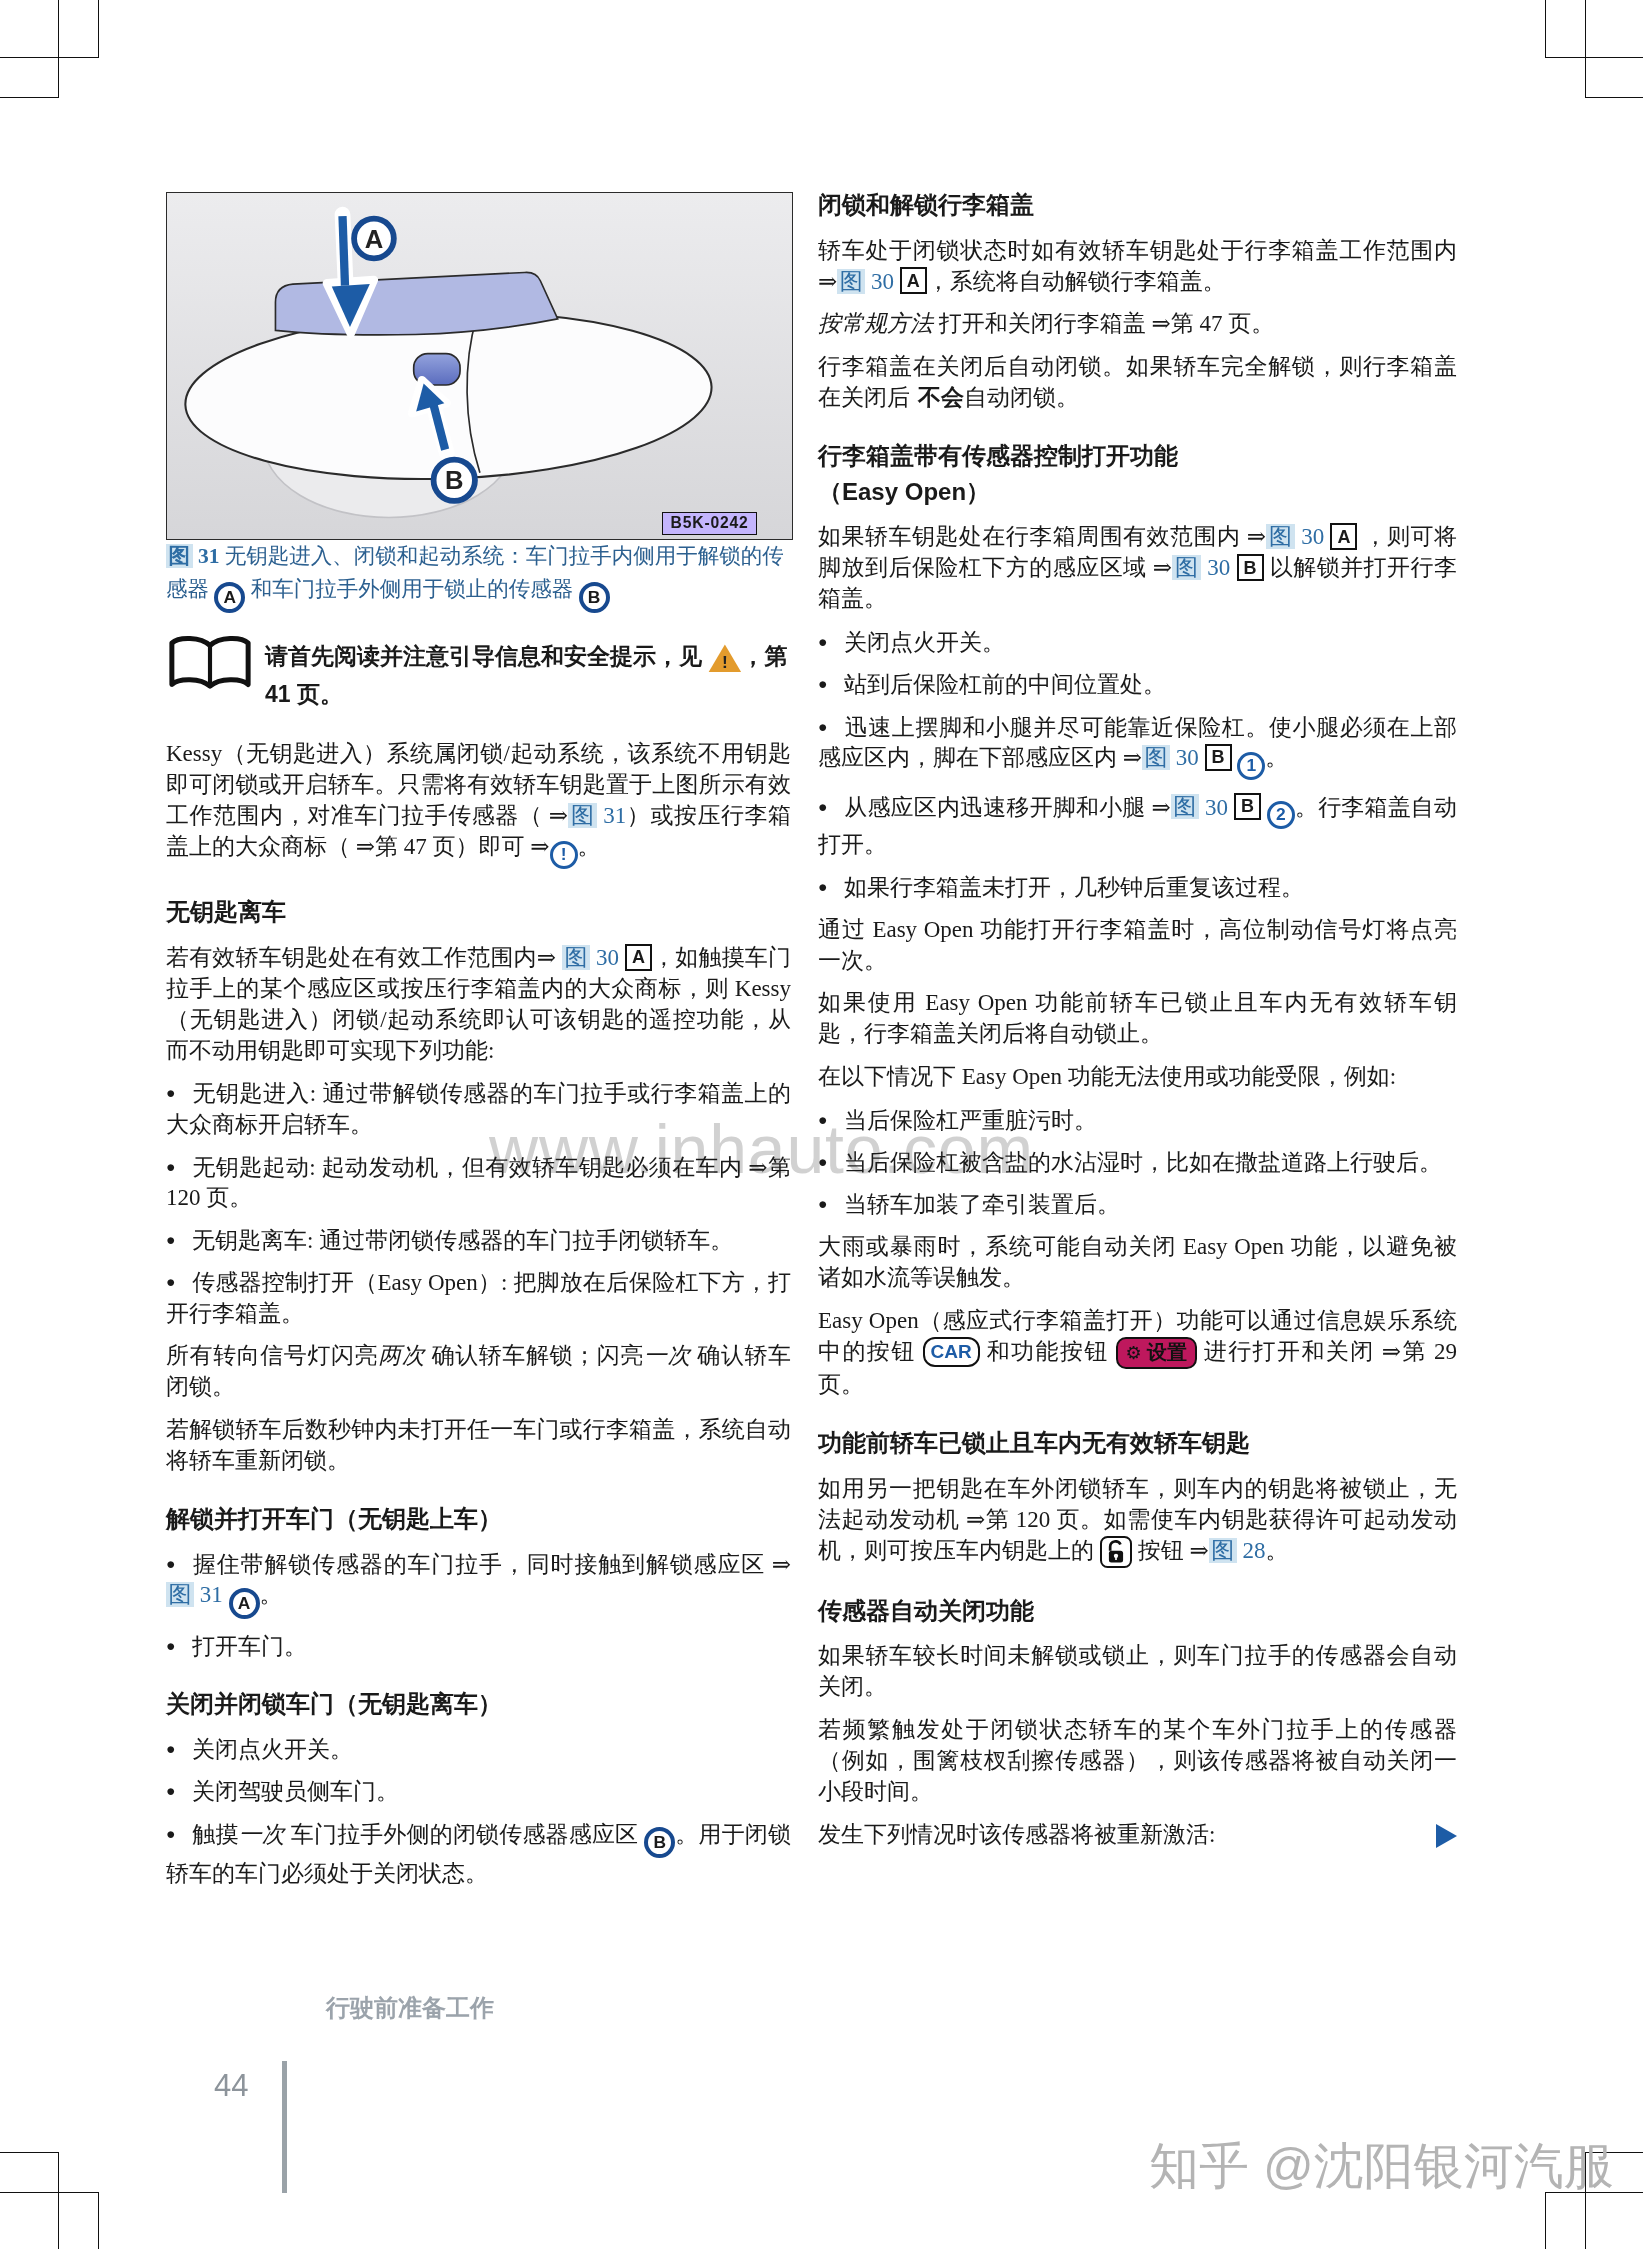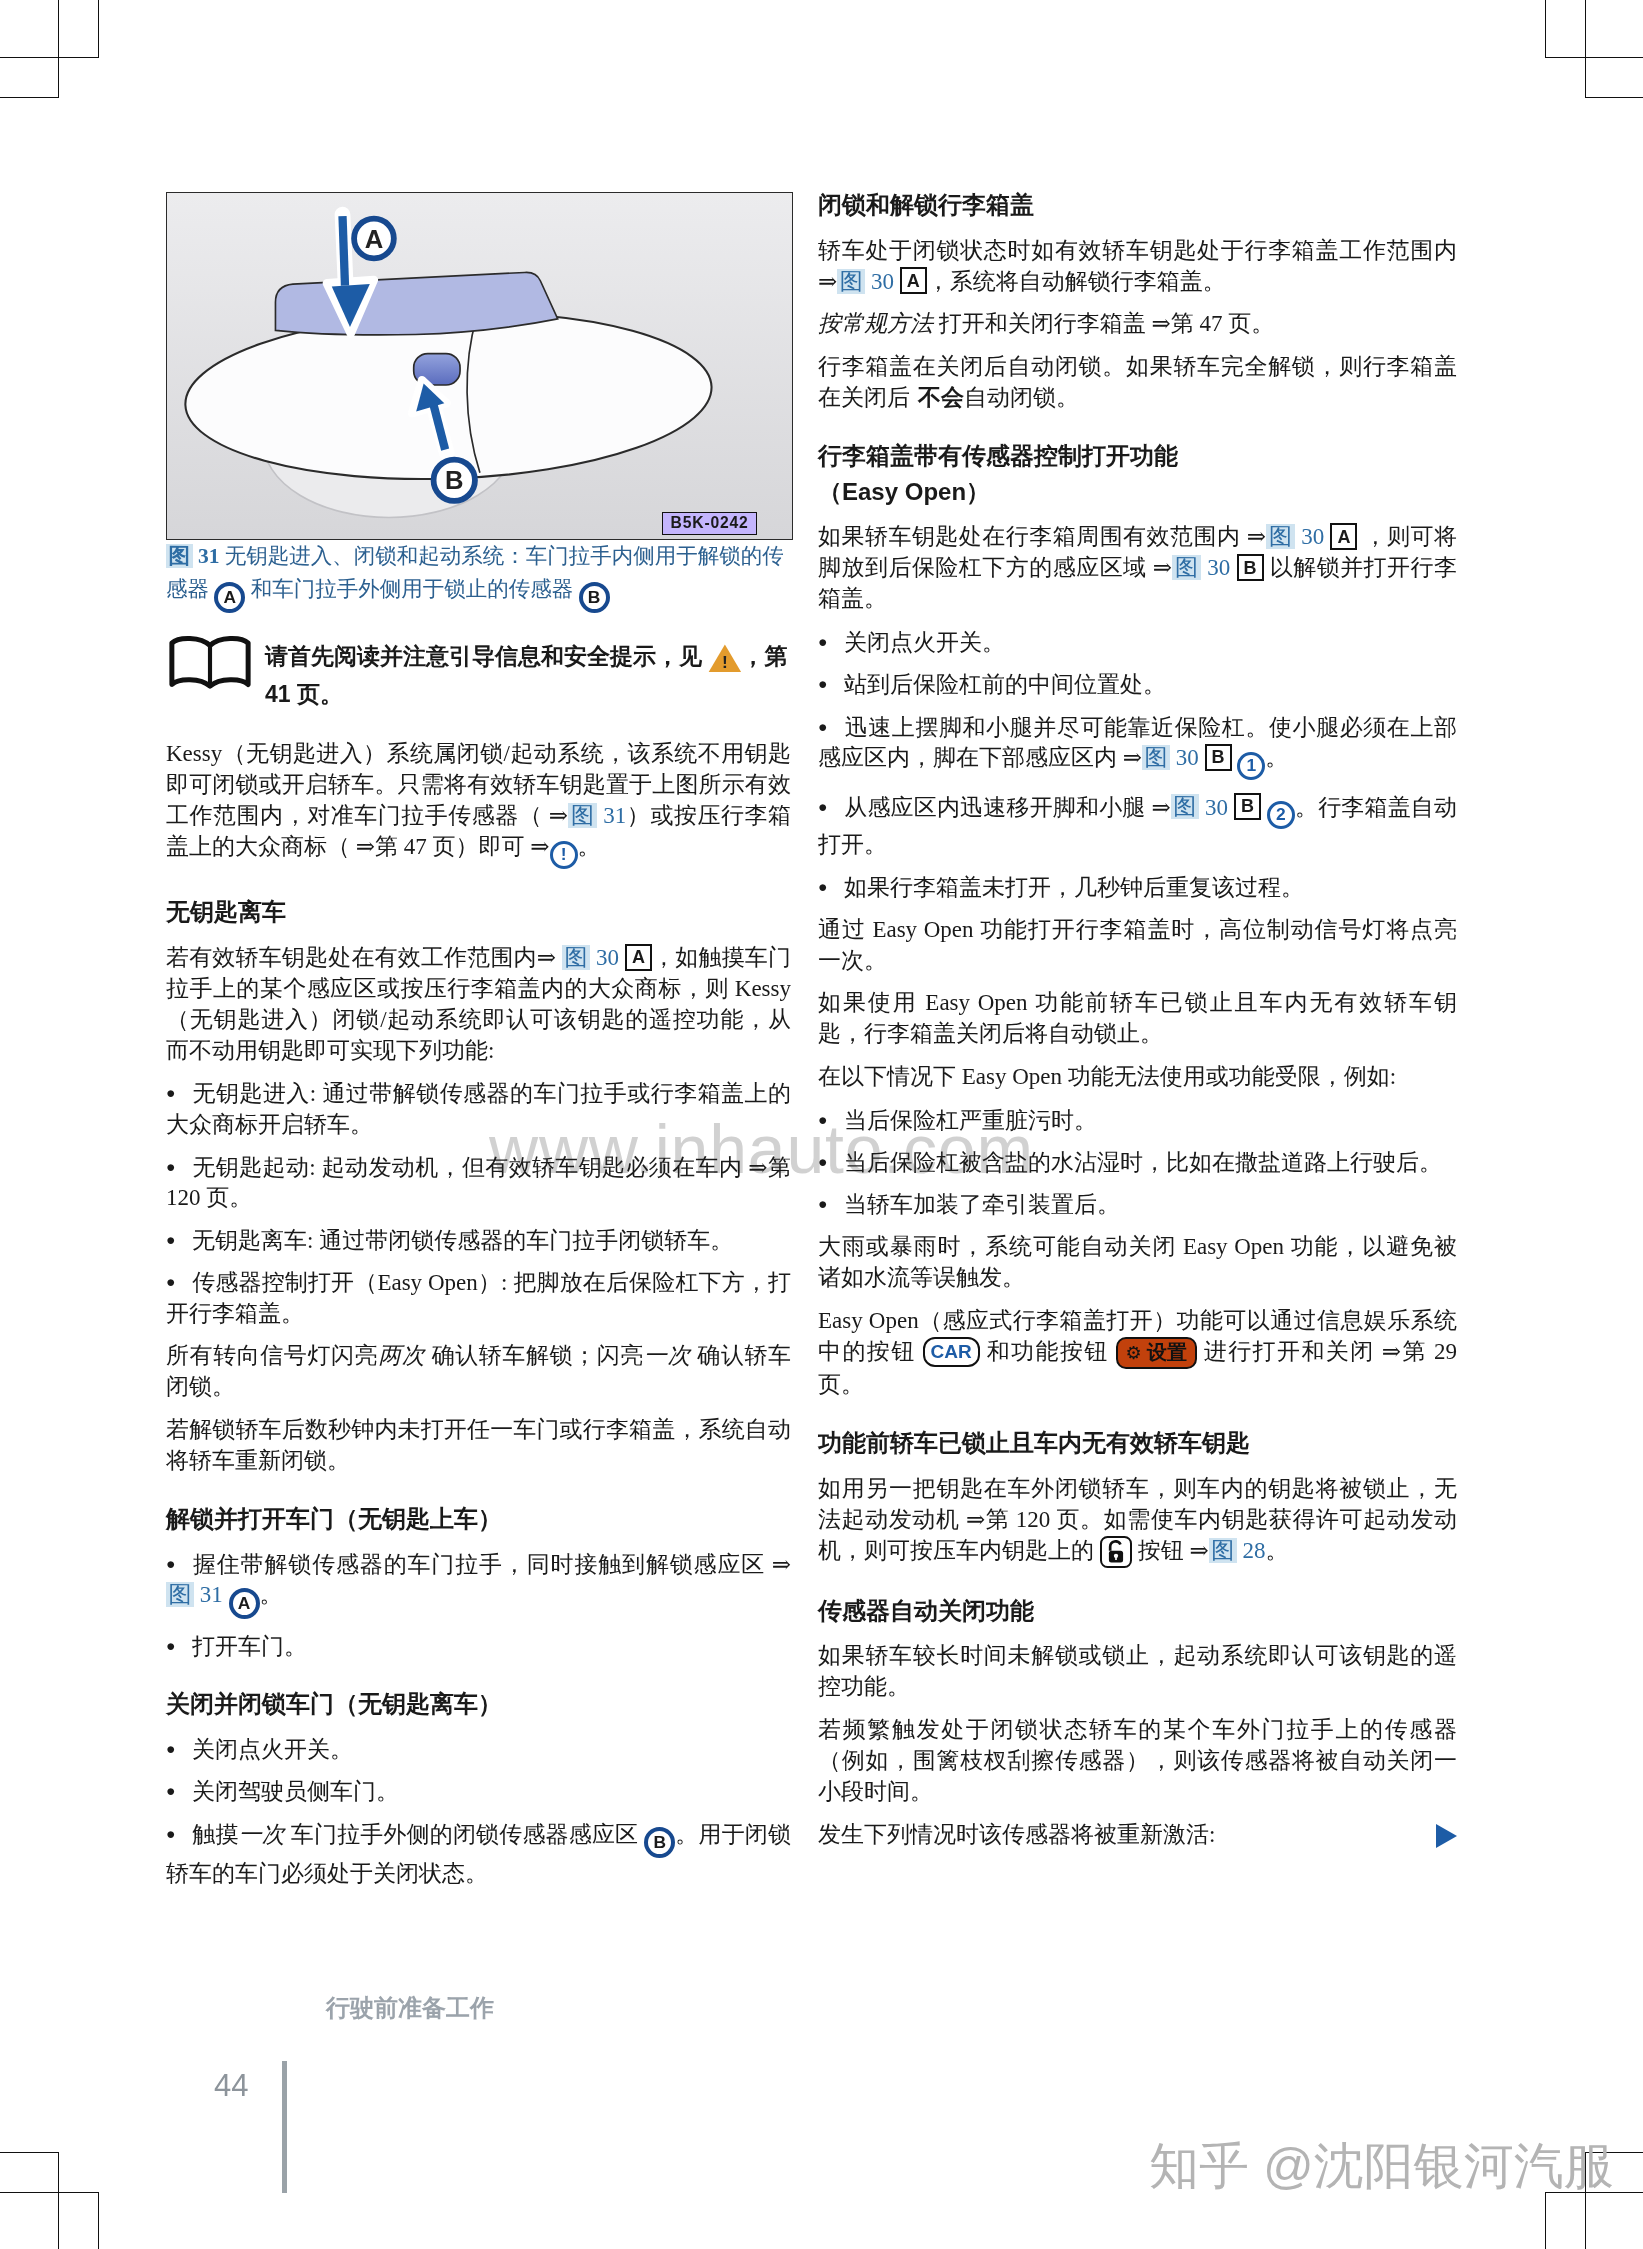--- a/index.html
+++ b/index.html
@@ -51,21 +51,21 @@
               font-size:17.4px;line-height:22.4px;text-align:center;color:#1a1a1a;vertical-align:-6.6px;}
   .circnum,.warncirc{display:inline-block;box-sizing:border-box;width:28px;height:28px;border:3.3px solid #1d5ca6;
               border-radius:50%;background:#fff;font-family:"Liberation Sans",sans-serif;font-weight:bold;
               font-size:17.4px;line-height:21.5px;text-align:center;color:#1d5ca6;vertical-align:-5.8px;}
   .warntri{display:inline-block;width:33px;height:28px;background:#e39b2d;
            clip-path:polygon(50% 0,100% 100%,0 100%);color:#222;font-weight:bold;text-align:center;
            font-size:17.4px;line-height:36px;vertical-align:-4.1px;font-family:"Liberation Sans",sans-serif;}
   .btn-car{display:inline-block;border:2.5px solid #111;border-radius:12px;padding:0 5.8px;background:#fff;
            font-family:"Liberation Sans",sans-serif;font-weight:bold;font-size:19px;line-height:26px;
            color:#1d5ca6;vertical-align:0.8px;}
-  .btn-set{display:inline-block;border:2.5px solid #111;border-radius:10px;padding:0 7.5px;background:#c2410c;
+  .btn-set{display:inline-block;border:2.5px solid #111;border-radius:10px;padding:0 7.5px;background:#be185d;
            font-family:"Liberation Sans",sans-serif;font-weight:bold;font-size:20px;line-height:27px;
            color:#111;vertical-align:0px;}
   .btn-set .gear{font-weight:normal;font-size:18px;}
   .btn-unlock{display:inline-block;border:2.5px solid #111;border-radius:7.5px;padding:2.5px 4.1px 0.8px;background:#fff;
            vertical-align:-7.5px;line-height:0;}
   .cont-arrow{position:absolute;right:0;top:5px;width:0;height:0;
               border-left:21.5px solid #1d5ca6;border-top:12.4px solid transparent;border-bottom:12.4px solid transparent;}
 
   
   .figure{position:relative;border:1.7px solid #2b2b2b;width:625px;height:346px;background:#e4e4e6;}
@@ -206,21 +206,21 @@
       <div class="blk p">大雨或暴雨时，系统可能自动关闭 Easy Open 功能，以避免被诸如水流等误触发。</div>
       <div class="blk p">Easy Open（感应式行李箱盖打开）功能可以通过信息娱乐系统中的按钮 <span class="btn-car">CAR</span> 和功能按钮 <span class="btn-set"><span class="gear">⚙</span> 设置</span> 进行打开和关闭 ⇒第 29 页。</div>
       <div class="blk h">功能前轿车已锁止且车内无有效轿车钥匙</div>
       <div class="blk p">如用另一把钥匙在车外闭锁轿车，则车内的钥匙将被锁止，无法起动发动机 ⇒第 120 页。如需使车内钥匙获得许可起动发动机，则可按压车内钥匙上的 <span class="btn-unlock"><svg width="20" height="25" viewBox="0 0 24 30">
             <path d="M5 13 V8 a6.5 6.5 0 0 1 12.4-2.6" fill="none" stroke="#111" stroke-width="3.2"></path>
             <rect x="3.5" y="13" width="17" height="14" rx="3" fill="#111"></rect>
             <circle cx="12" cy="19" r="2.6" fill="#fff"></circle>
             <rect x="11" y="19" width="2" height="5" fill="#fff"></rect>
           </svg></span> 按钮 ⇒<span class="figlink"><span class="fig-zh">图</span><span class="fig-num"> 28</span></span>。</div>
       <div class="blk h">传感器自动关闭功能</div>
-      <div class="blk p">如果轿车较长时间未解锁或锁止，起动系统即认可该钥匙的遥控功能。</div>
+      <div class="blk p">如果轿车较长时间未解锁或锁止，则车门拉手的传感器会自动关闭。</div>
       <div class="blk p">若频繁触发处于闭锁状态轿车的某个车外门拉手上的传感器（例如，围篱枝杈刮擦传感器），则该传感器将被自动关闭一小段时间。</div>
       <div class="blk p">发生下列情况时该传感器将被重新激活:<span class="cont-arrow"></span></div>
     </div>
 
   <div class="footer-num">44</div>
   <div class="footer-bar"></div>
   <div class="footer-chapter">行驶前准备工作</div>
 
 </div>
 

